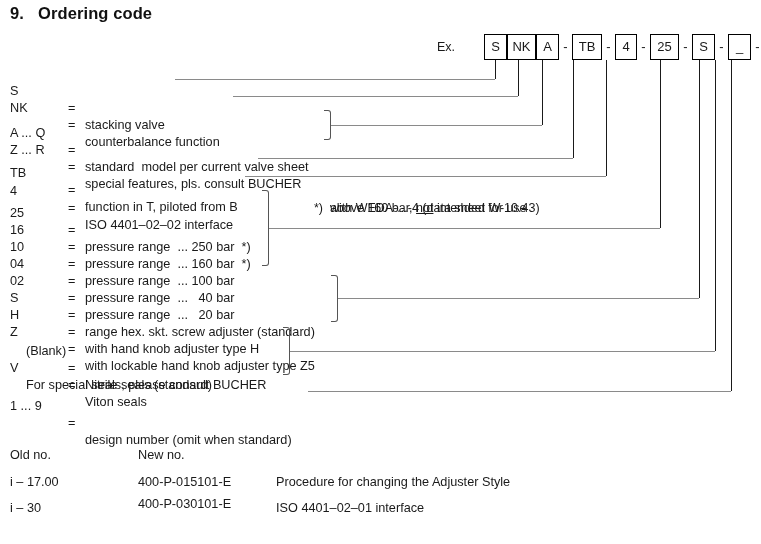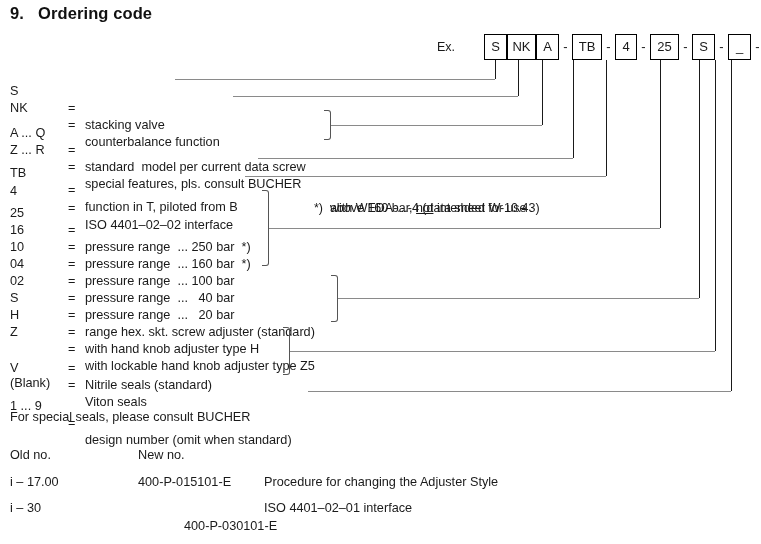--- a/index.html
+++ b/index.html
@@ -48,42 +48,42 @@
     line-height:26px;font-size:13px;text-align:center;
     color:#1a1a1a;white-space:pre;
   }
 
   
   .legend{position:absolute;left:0;top:0;width:761px;}
   .row{position:absolute;height:17px;font-size:12.7px;line-height:17px;white-space:pre;color:#1a1a1a;}
   .code{position:absolute;left:10px;width:58px;text-align:left;}
   .eq{position:absolute;left:68px;width:12px;text-align:left;}
   .desc{position:absolute;left:85px;text-align:left;}
-  .wide-code{position:absolute;left:10px;text-align:left;margin-top:32px;}
+  .wide-code{position:absolute;left:26px;text-align:left;}
   u.nb{text-decoration:underline;}
 
   
   .footnote{position:absolute;font-size:12.5px;line-height:17px;white-space:pre;color:#1a1a1a;}
 
   
   .hline{position:absolute;height:0;border-top:1px solid #8a8a8a;}
   .vline{position:absolute;width:0;border-left:1px solid #8a8a8a;}
   .vline.dark{border-left-color:#1a1a1a;}
 
   
   .brace{position:absolute;border:1px solid #555;border-left:none;
          border-top-right-radius:3px;border-bottom-right-radius:3px;
          width:7px;box-sizing:border-box;}
 
   
   .tbl{position:absolute;left:0;top:0;width:761px;}
   .tcell{position:absolute;font-size:12.7px;line-height:17px;white-space:pre;color:#1a1a1a;}
   .c1{left:10px;}
   .c2{left:138px;}
-  .c3{left:264px;}
+  .c3{left:276px;}
 </style>
 </head>
 <body>
 
 <div class="sheet">
 
   <div class="heading" id="h-ordering">9.   Ordering code</div>
 
   <div class="ex-label">Ex.</div>
   <div class="codebar">
@@ -114,21 +114,21 @@
 
     <div class="row" style="top:83px;left:0;">
       <span class="code">NK</span>
       <span class="eq">=</span>
       <span class="desc">counterbalance function</span>
     </div>
 
     <div class="row" style="top:108px;left:0;">
       <span class="code">A ... Q</span>
       <span class="eq">=</span>
-      <span class="desc">standard  model per current data screw</span>
+      <span class="desc">standard  model per current valve sheet</span>
     </div>
 
     <div class="row" style="top:125px;left:0;">
       <span class="code">Z ... R</span>
       <span class="eq">=</span>
       <span class="desc">special features, pls. consult BUCHER</span>
     </div>
 
     <div class="row" style="top:148px;left:0;">
       <span class="code">TB</span>
@@ -258,18 +258,18 @@
     <div class="tcell c2" style="top:447px;">New no.</div>
 
     <div>
       <div class="tcell c1" style="top:474px;text-align:center;">i – 17.00</div>
       <div class="tcell c2" style="top:474px;">400-P-015101-E</div>
       <div class="tcell c3" style="top:474px;">Procedure for changing the Adjuster Style</div>
     </div>
 
     <div>
       <div class="tcell c1" style="top:500px;">i – 30</div>
-      <div class="tcell c2" style="top:518px;margin-left:46px;">400-P-030101-E</div>
+      <div class="tcell c2" style="top:496px;">400-P-030101-E</div>
       <div class="tcell c3" style="top:500px;">ISO 4401–02–01 interface</div>
     </div>
   </div>
 
 </div>
 
 </body></html>

